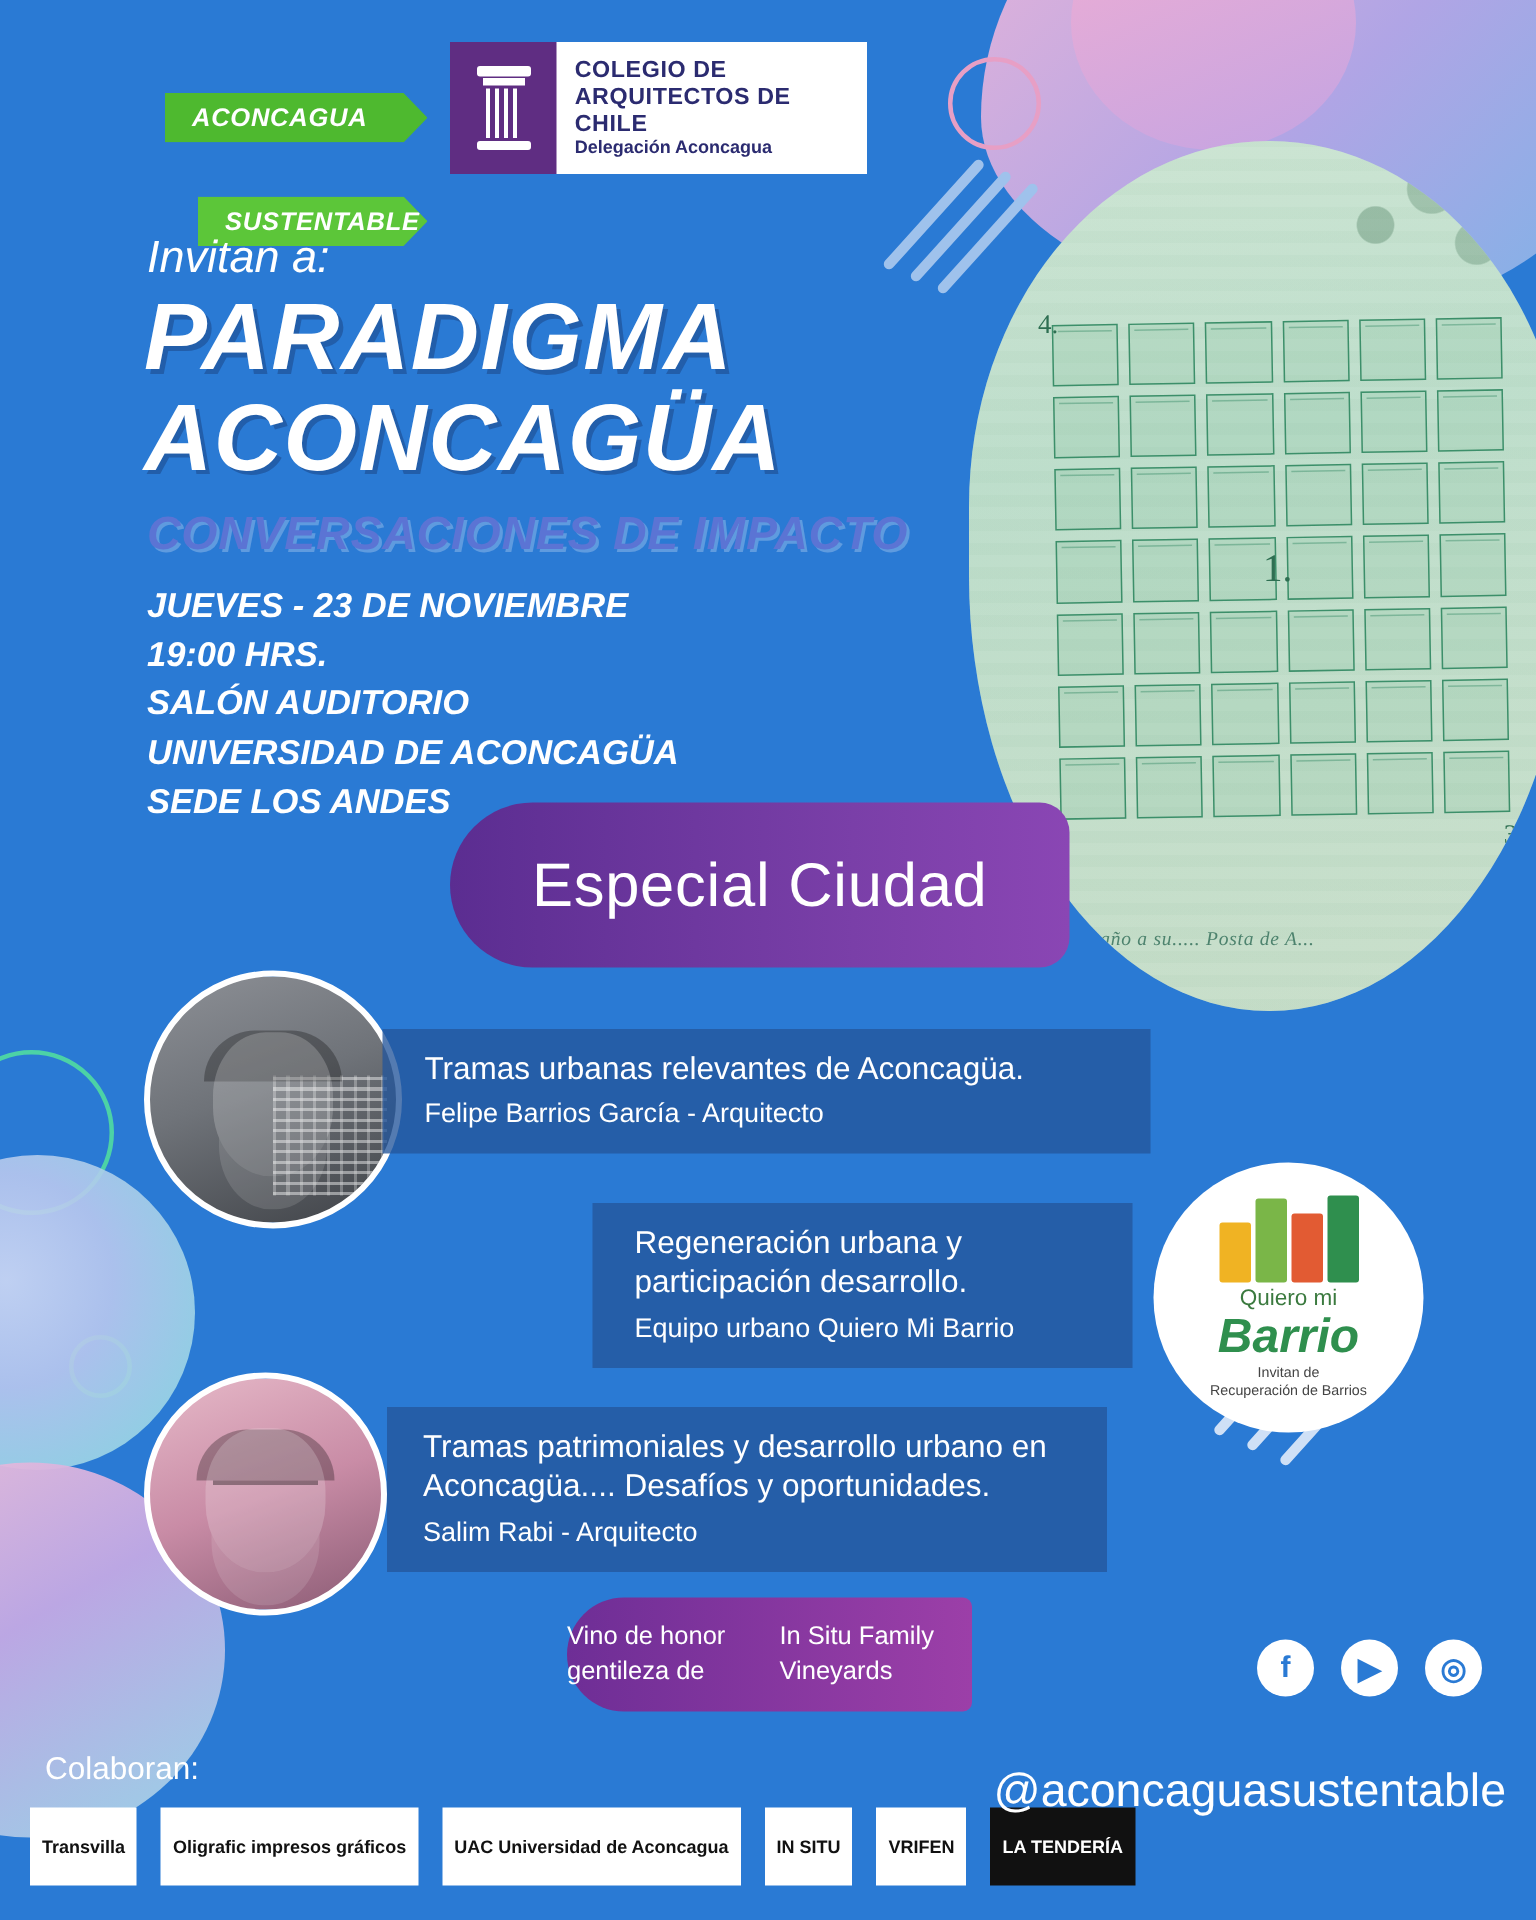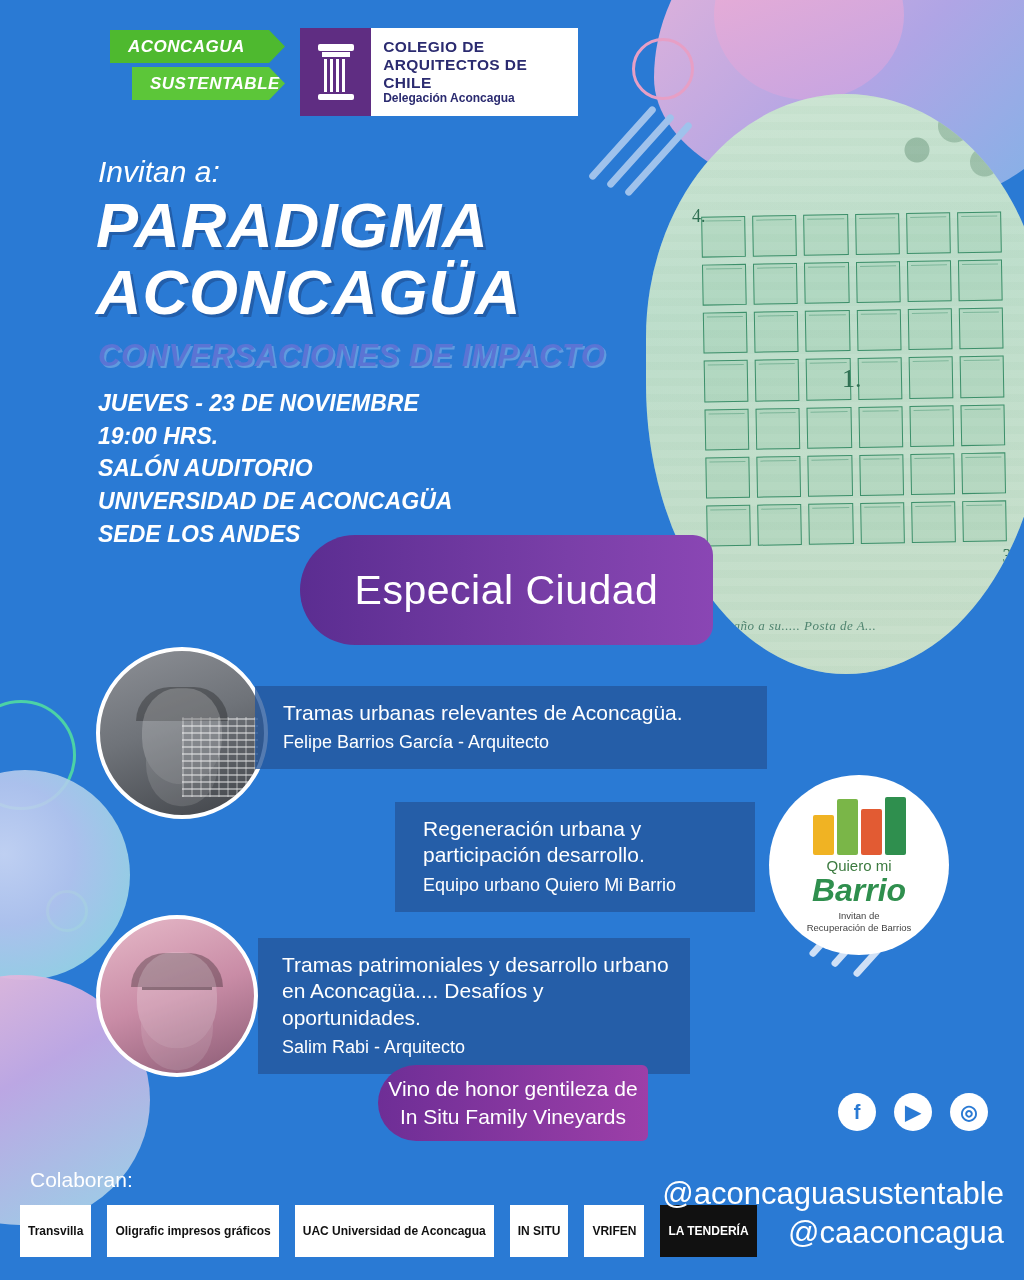--- a/index.html
+++ b/index.html
@@ -125,20 +125,21 @@
   
   .logo-aconcagua {
     position: absolute; left: 110px; top: 30px; width: 175px;
     display: flex; flex-direction: column; gap: 4px;
   }
   .tag {
     position: relative; height: 33px; display: flex; align-items: center;
     padding-left: 18px; color: #ffffff; font-style: italic;
     font-weight: 700; font-size: 17px; letter-spacing: .5px;
     clip-path: polygon(0 0, calc(100% - 16px) 0, 100% 50%, calc(100% - 16px) 100%, 0 100%);
+    margin-top: 32px;
   }
   .tag.green { background: #4eb92f; }
   .tag.green2 { background: #5cc639; margin-left: 22px; }
 
   .logo-colegio {
     position: absolute; left: 300px; top: 28px;
     width: 278px; height: 88px; background: #ffffff;
     display: flex; align-items: center;
   }
   .logo-colegio .purple {
@@ -223,31 +224,31 @@
                 repeating-linear-gradient(90deg, rgba(255,255,255,.35) 0 2px, transparent 2px 9px);
     opacity: .8;
   }
 
   .talk {
     position: absolute; background: rgba(36,86,155,.78);
     color: #fff; padding: 14px 20px 16px 28px;
   }
   .talk-1 { left: 255px; top: 686px; width: 512px; }
   .talk-2 { left: 395px; top: 802px; width: 360px; }
-  .talk-3 { left: 258px; top: 938px; width: 432px; padding-left: 24px; }
+  .talk-3 { left: 258px; top: 938px; width: 480px; padding-left: 24px; }
   .talk .head { color: #ffffff; font-size: 21px; line-height: 1.25; }
   .talk .who { color: #ffffff; font-size: 18px; margin-top: 6px; }
 
   .vino {
     position: absolute; left: 378px; top: 1065px;
     width: 270px; height: 76px;
     background: linear-gradient(90deg,#6e2e96 0%, #9c3fa8 100%);
     border-radius: 38px 6px 6px 38px;
-    color: #fff; font-size: 21px; line-height: 1.35;
-    display: flex; flex-direction: column; align-items: center; justify-content: center;
+    color: #fff; font-size: 17px; line-height: 1.35;
+    display: flex; flex-direction: row; align-items: center; justify-content: center;
   }
 
   
   .qmb {
     position: absolute; right: 75px; top: 775px; width: 180px; height: 180px;
     background: #fff; border-radius: 50%;
     display: flex; flex-direction: column; align-items: center; justify-content: center;
   }
   .qmb .bars { display: flex; gap: 3px; align-items: flex-end; height: 58px; }
   .qmb .bars i { display: block; width: 21px; border-radius: 2px; }
@@ -470,14 +471,13 @@
 </div>
 
 <div class="socials">
   <div class="s">f</div>
   <div class="s">▶</div>
   <div class="s">◎</div>
 </div>
 
 <div class="handles">
   <div>@aconcaguasustentable</div>
-  <div>@caaconcagua</div>
 </div>
 
 </body></html>

